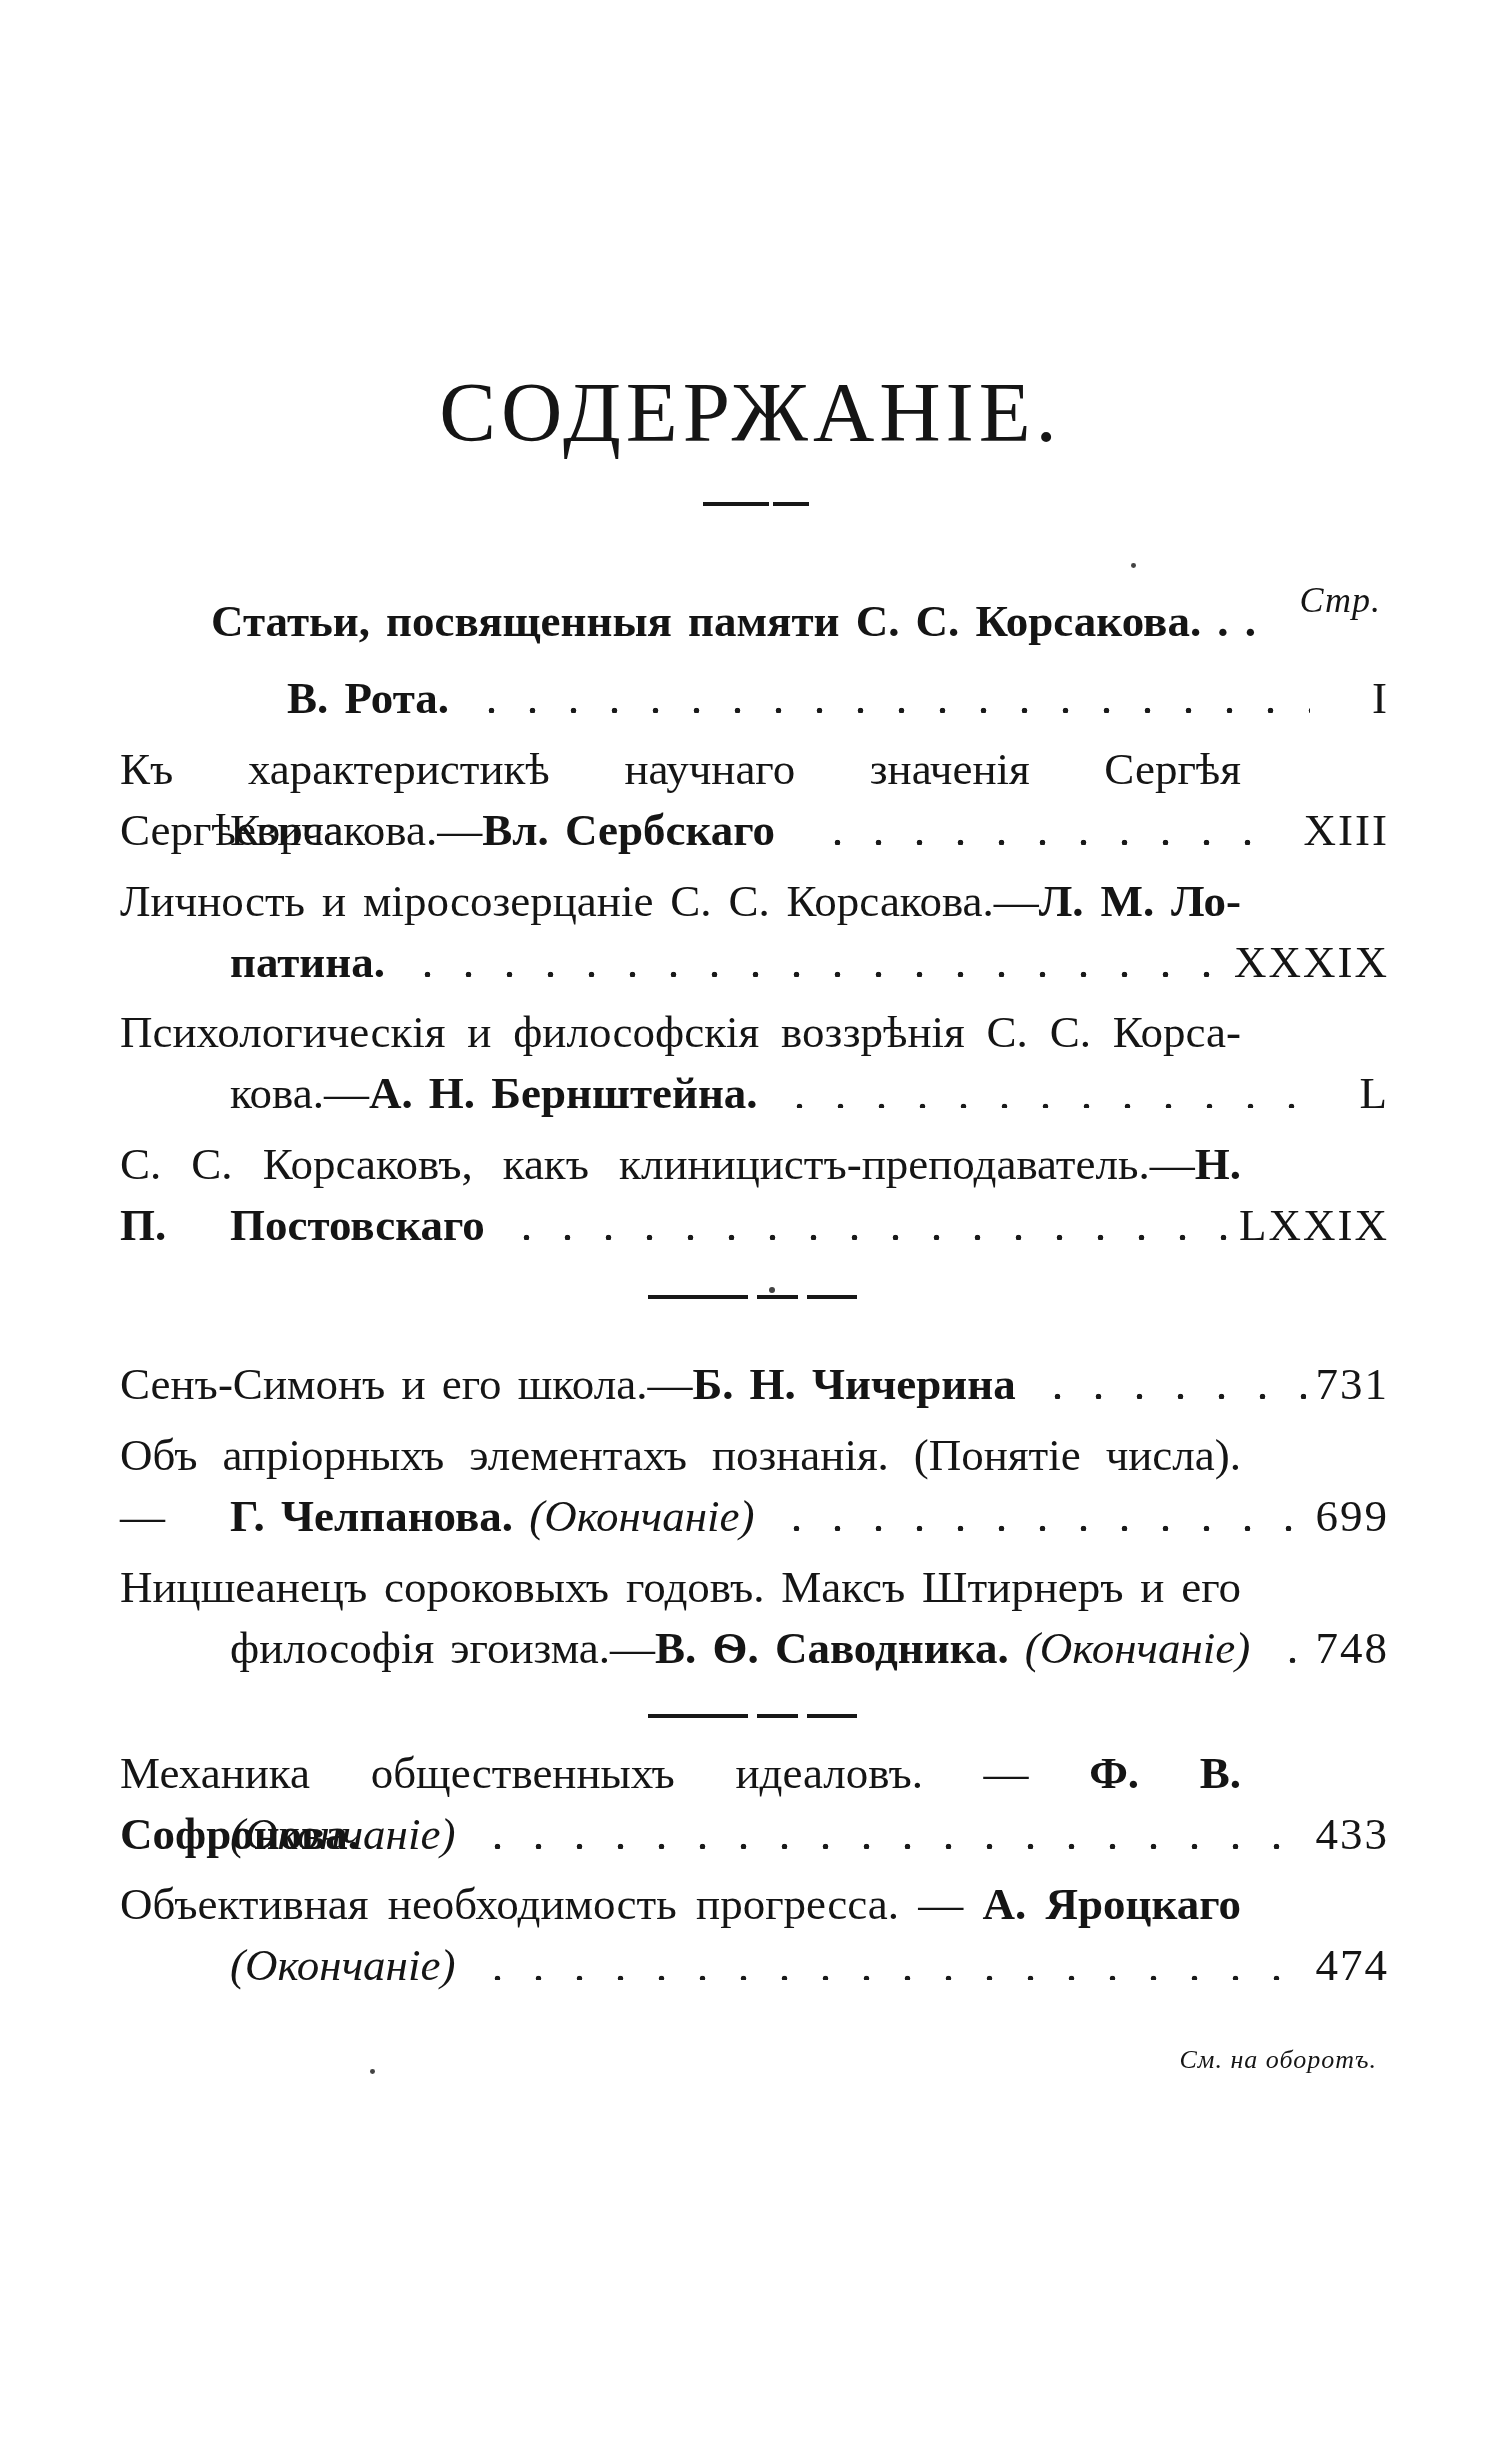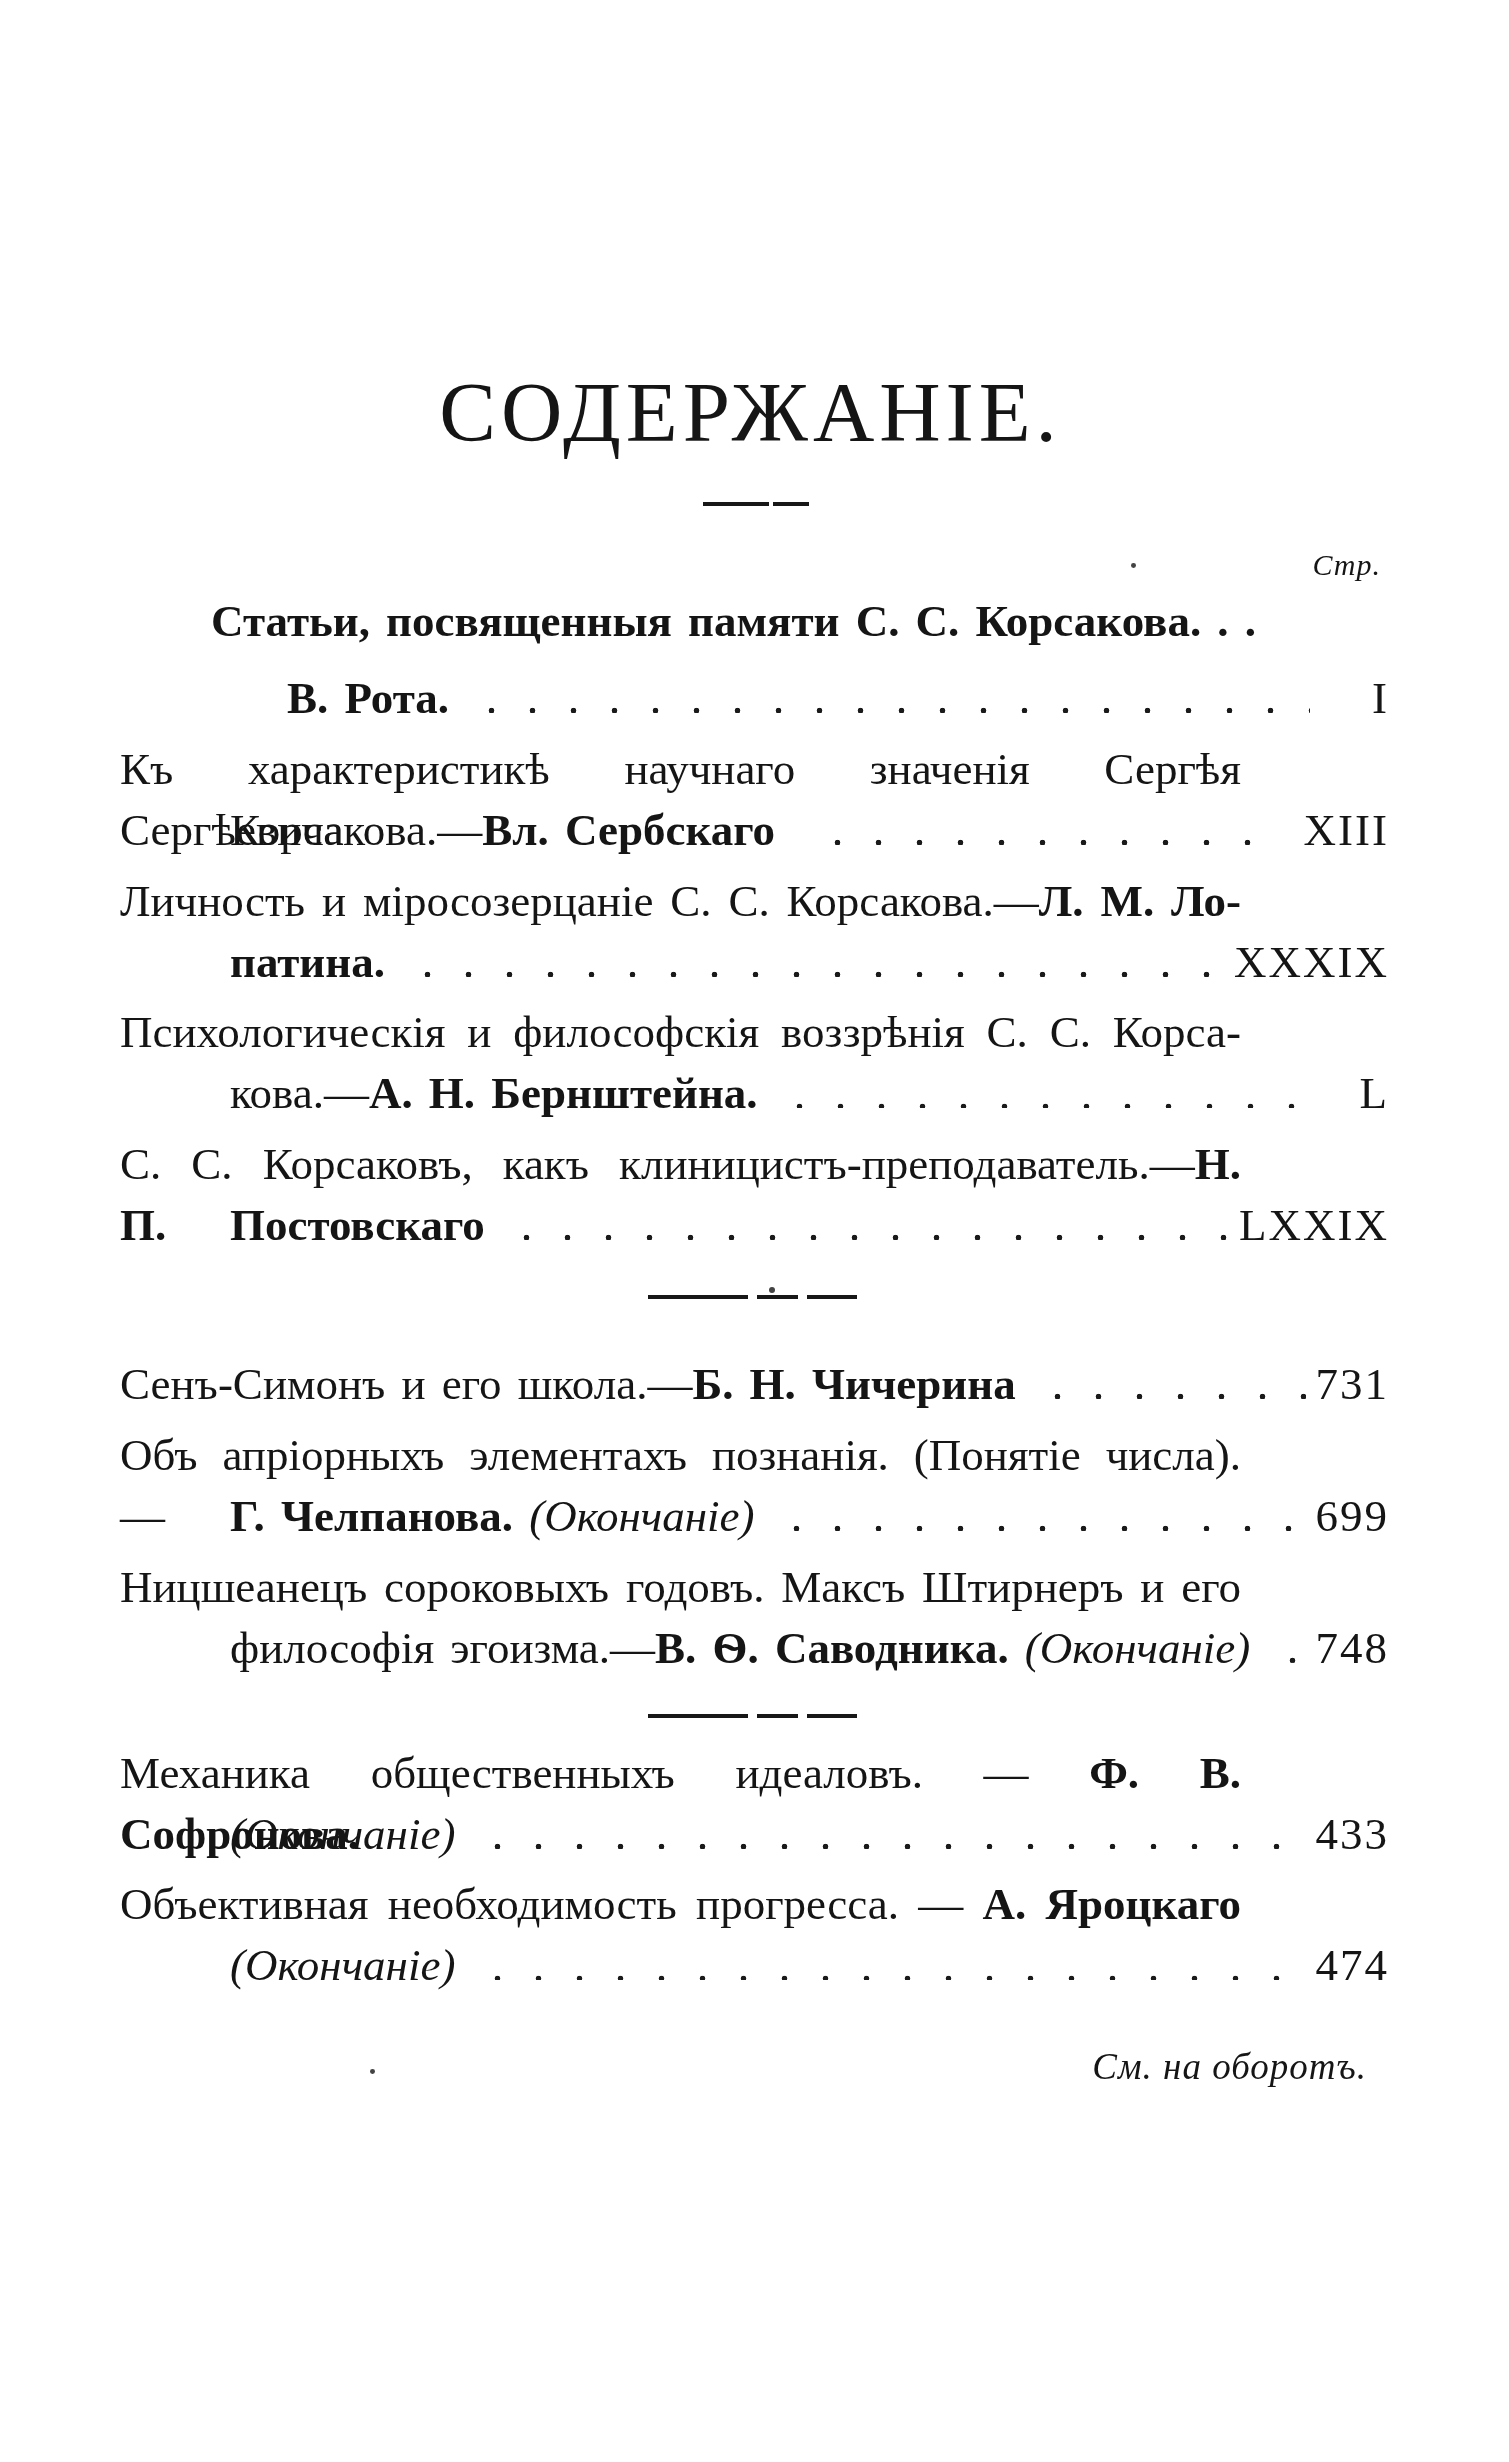--- a/index.html
+++ b/index.html
@@ -21,23 +21,23 @@
     white-space:nowrap;
   }
   .title-rule{
     position:absolute;
     top:502px;left:703px;
     width:106px;height:3.9px;
     background:linear-gradient(90deg,#171717 0 62%,transparent 62% 66%,#171717 66% 100%);
   }
   .col-label{
     position:absolute;
-    top:548px;right:128px;
+    top:579px;right:128px;
     font-style:italic;
-    font-size:30px;
+    font-size:36px;
     letter-spacing:1px;
   }
   .toc{
     position:absolute;
     top:591px;left:120px;
     width:1269px;
     font-size:45px;
     line-height:61px;
     word-spacing:4.9px;
   }
@@ -85,23 +85,23 @@
   .r-italic{font-style:italic;}
   .divider{
     height:3.9px;width:209px;
     margin-left:528px;
     background:linear-gradient(90deg,#171717 0 48%,transparent 48% 52%,#171717 52% 72%,transparent 72% 76%,#171717 76% 100%);
   }
   .divider-a{margin-top:39px;margin-bottom:55px;}
   .divider-b{margin-top:35px;margin-bottom:24.6px;}
   .footer-note{
     position:absolute;
-    top:2045px;right:142px;
+    top:2045px;right:132px;
     font-style:italic;
-    font-size:37px;
+    font-size:26px;
     letter-spacing:1px;
   }
   .artifact{
     position:absolute;
     background:#222;
     border-radius:50%;
     opacity:.85;
   }
 </style>
 </head>

